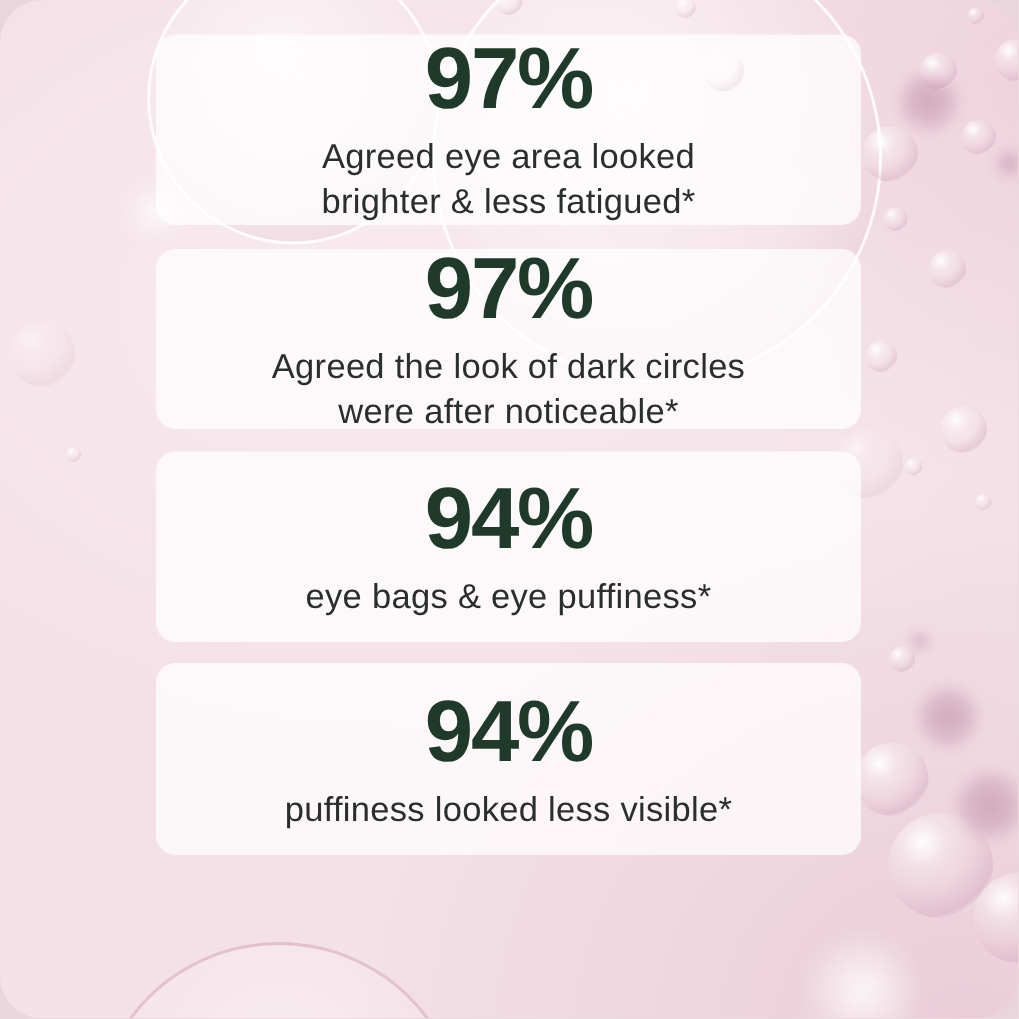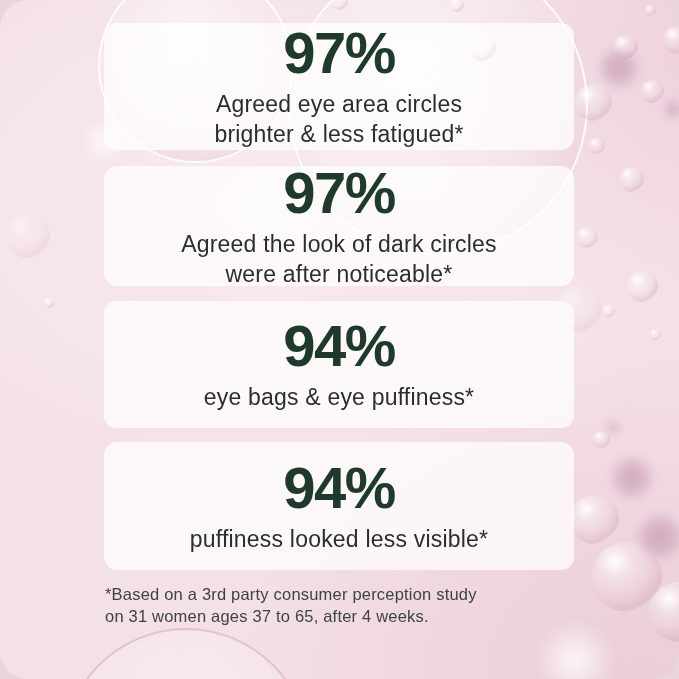--- a/index.html
+++ b/index.html
@@ -166,38 +166,34 @@
     <div class="bubble" style="left:44px; top:298px; width:10px; height:10px;"></div>
 
     <div class="soft-white" style="left:535px; top:618px; width:80px; height:85px;"></div>
     <div class="soft-white" style="left:80px;  top:122px; width:48px; height:38px;"></div>
   </div>
 
   <div class="bubble droplet" style="left:469px; top:34px; width:27px; height:27px; opacity:.55;"></div>
 
   <div class="stat-card" style="top:23px; height:127px;">
     <div class="stat-value">97%</div>
-    <span class="stat-line">Agreed eye area circles</span>
+    <span class="stat-line">Agreed eye area looked</span>
     <span class="stat-line">brighter &amp; less fatigued*</span>
   </div>
 
   <div class="stat-card" style="top:166px; height:120px;">
     <div class="stat-value">97%</div>
     <span class="stat-line">Agreed the look of dark circles</span>
     <span class="stat-line">were after noticeable*</span>
   </div>
 
   <div class="stat-card" style="top:301px; height:127px;">
     <div class="stat-value">94%</div>
     <span class="stat-line">eye bags &amp; eye puffiness*</span>
   </div>
 
   <div class="stat-card" style="top:442px; height:128px;">
     <div class="stat-value">94%</div>
     <span class="stat-line">puffiness looked less visible*</span>
   </div>
 
-  <div class="footnote">
-    <span class="footnote-line">*Based on a 3rd party consumer perception study</span>
-    <span class="footnote-line">on 31 women ages 37 to 65, after 4 weeks.</span>
-  </div>
 
 </div>
 
 </body></html>

